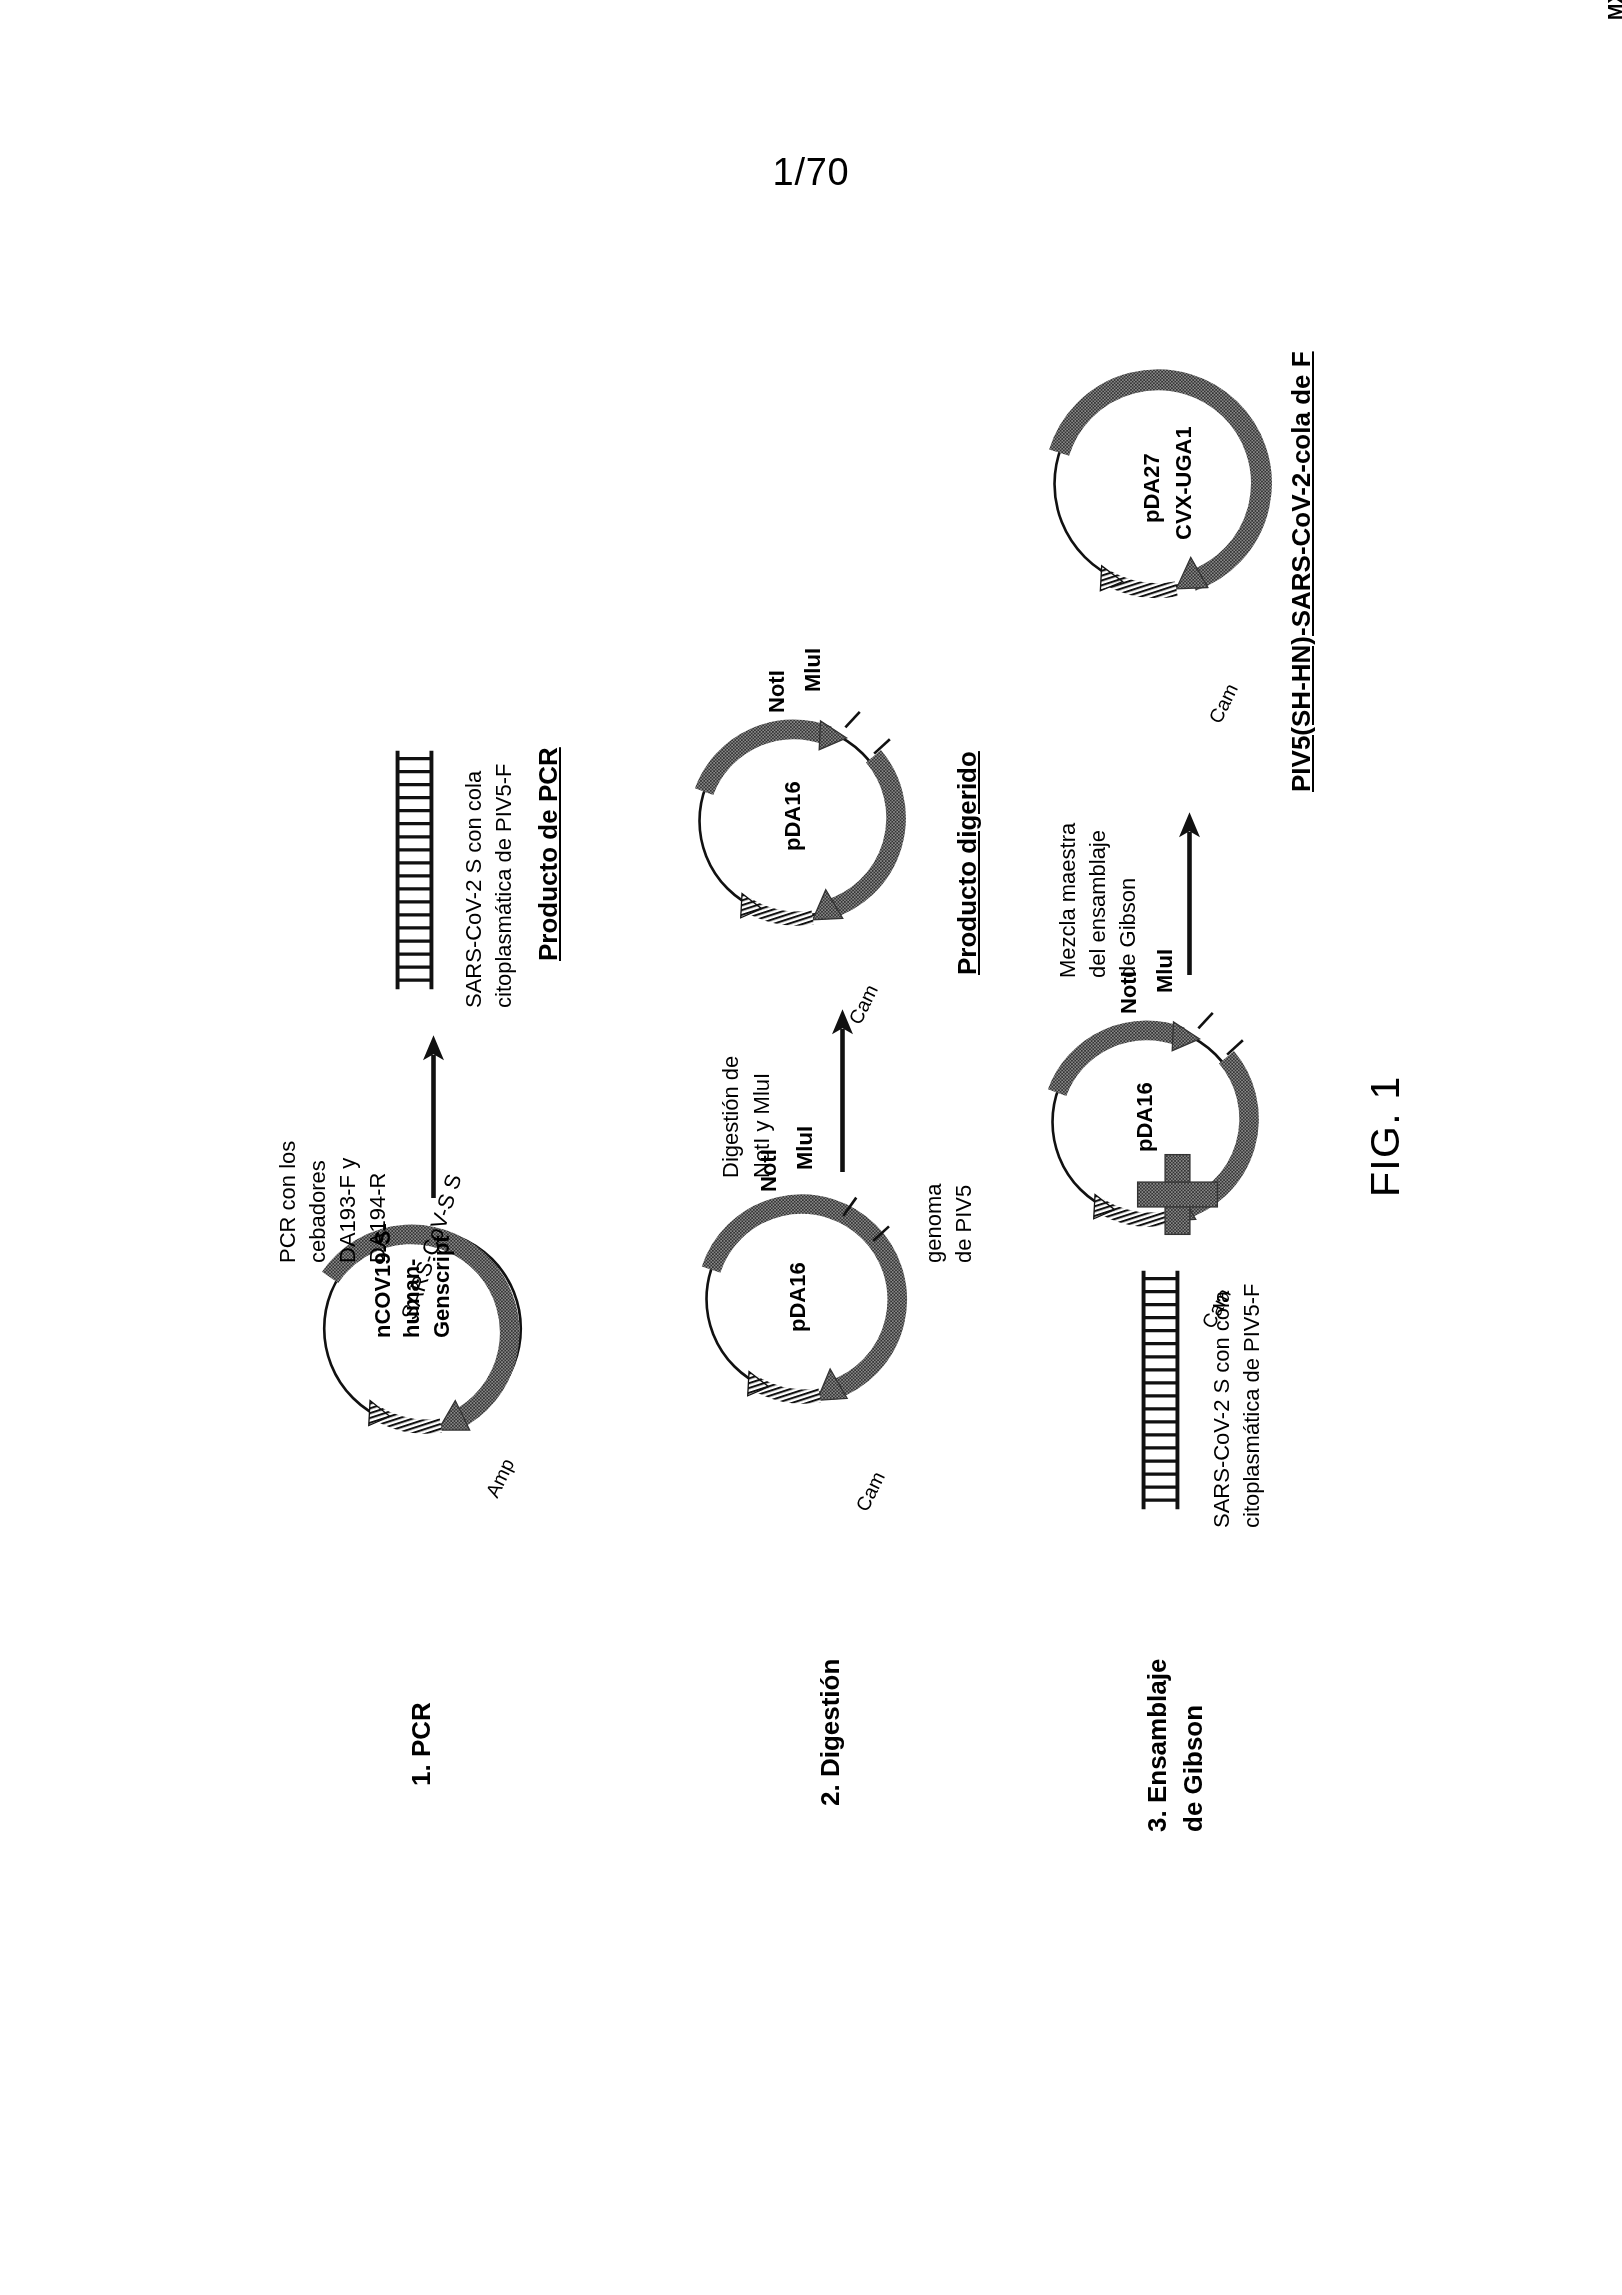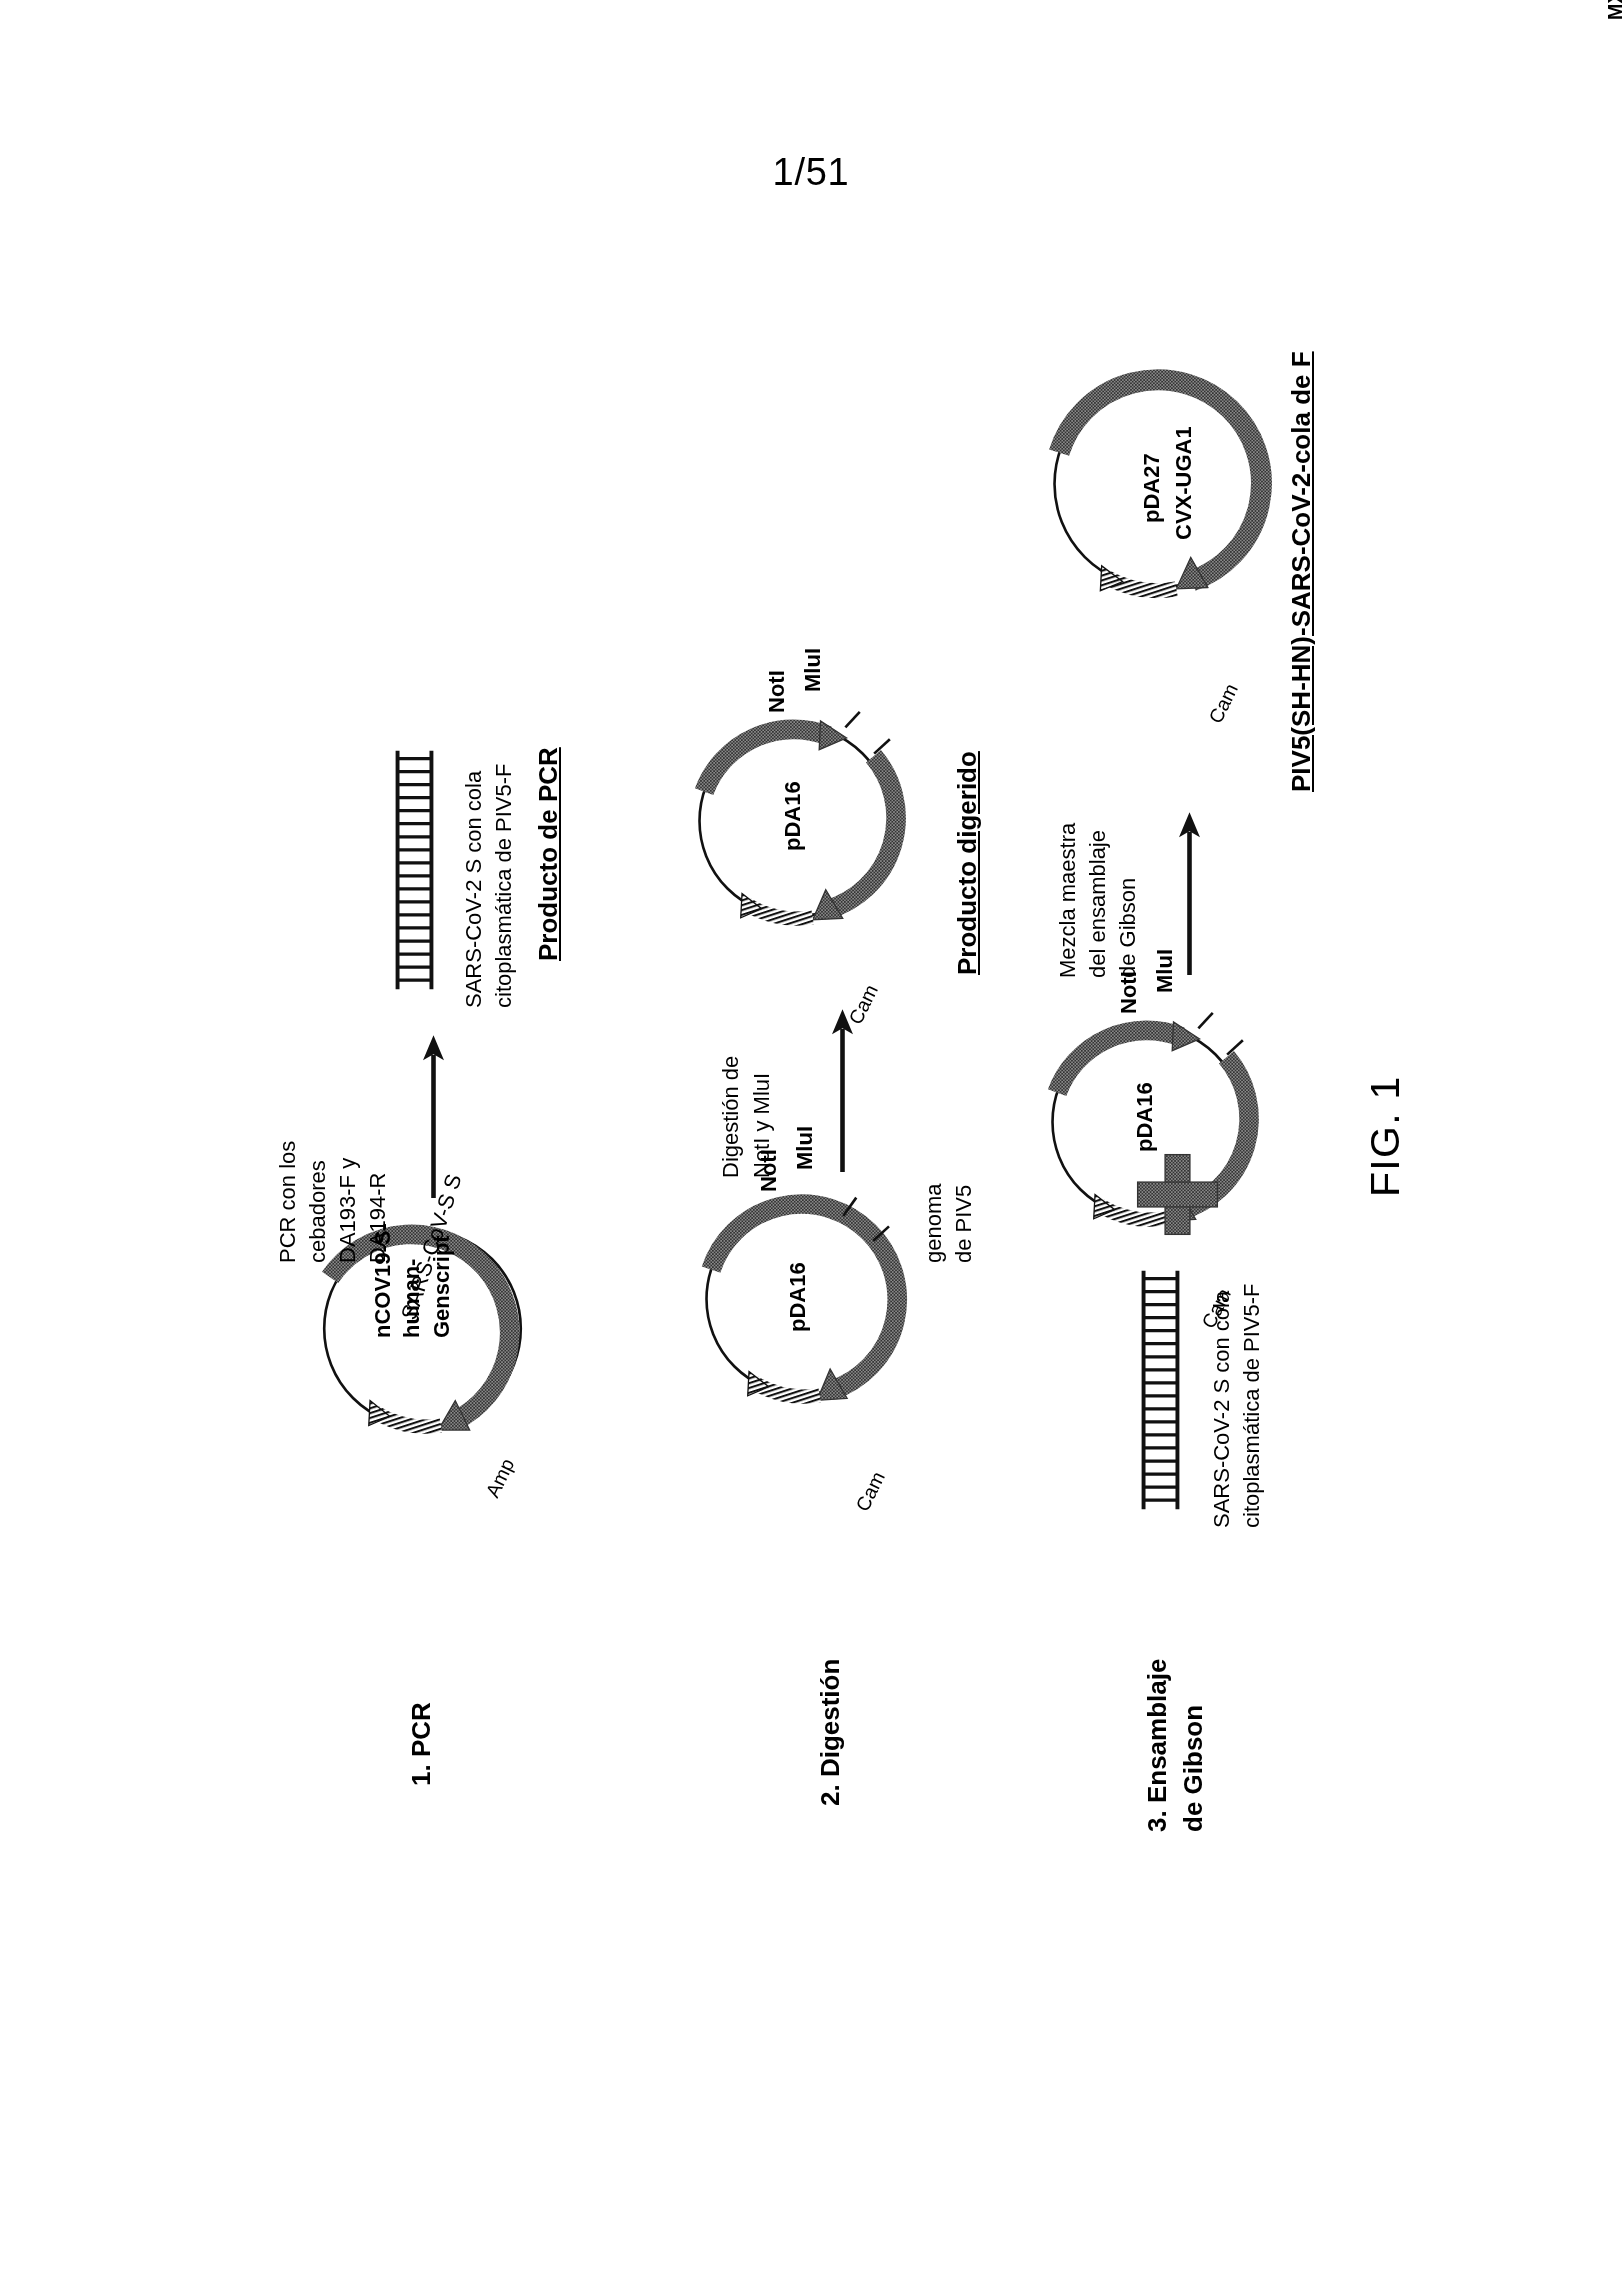--- a/index.html
+++ b/index.html
@@ -70,21 +70,21 @@
   .fs-small  { font-size: 19.6px; }
   .fs-pname  { font-size: 22px; font-weight: bold; }
   .fs-fig    { font-size: 41px; letter-spacing: 1.3px; }
   .fs-title  { font-size: 26px; font-weight: bold; }
 </style>
 </head>
 <body>
 
 <div class="abs rot90" id="patent-number">MX/a/2023/003199</div>
 
-<div class="abs" id="page-number">1/51</div>
+<div class="abs" id="page-number">1/70</div>
 
 <div class="rtext fs-step" style="left:406px; top:1786px;">1. PCR</div>
 
 <div class="plasmid" style="left:298px; top:1204px;">
   <svg width="249" height="249" viewBox="0 0 380 380">
     <defs>
       <pattern id="dots1" width="5" height="5" patternUnits="userSpaceOnUse">
         <rect width="5" height="5" fill="#333"></rect>
         <circle cx="1.3" cy="1.3" r="1.0" fill="#fff"></circle>
         <circle cx="3.8" cy="3.8" r="1.0" fill="#fff"></circle>

